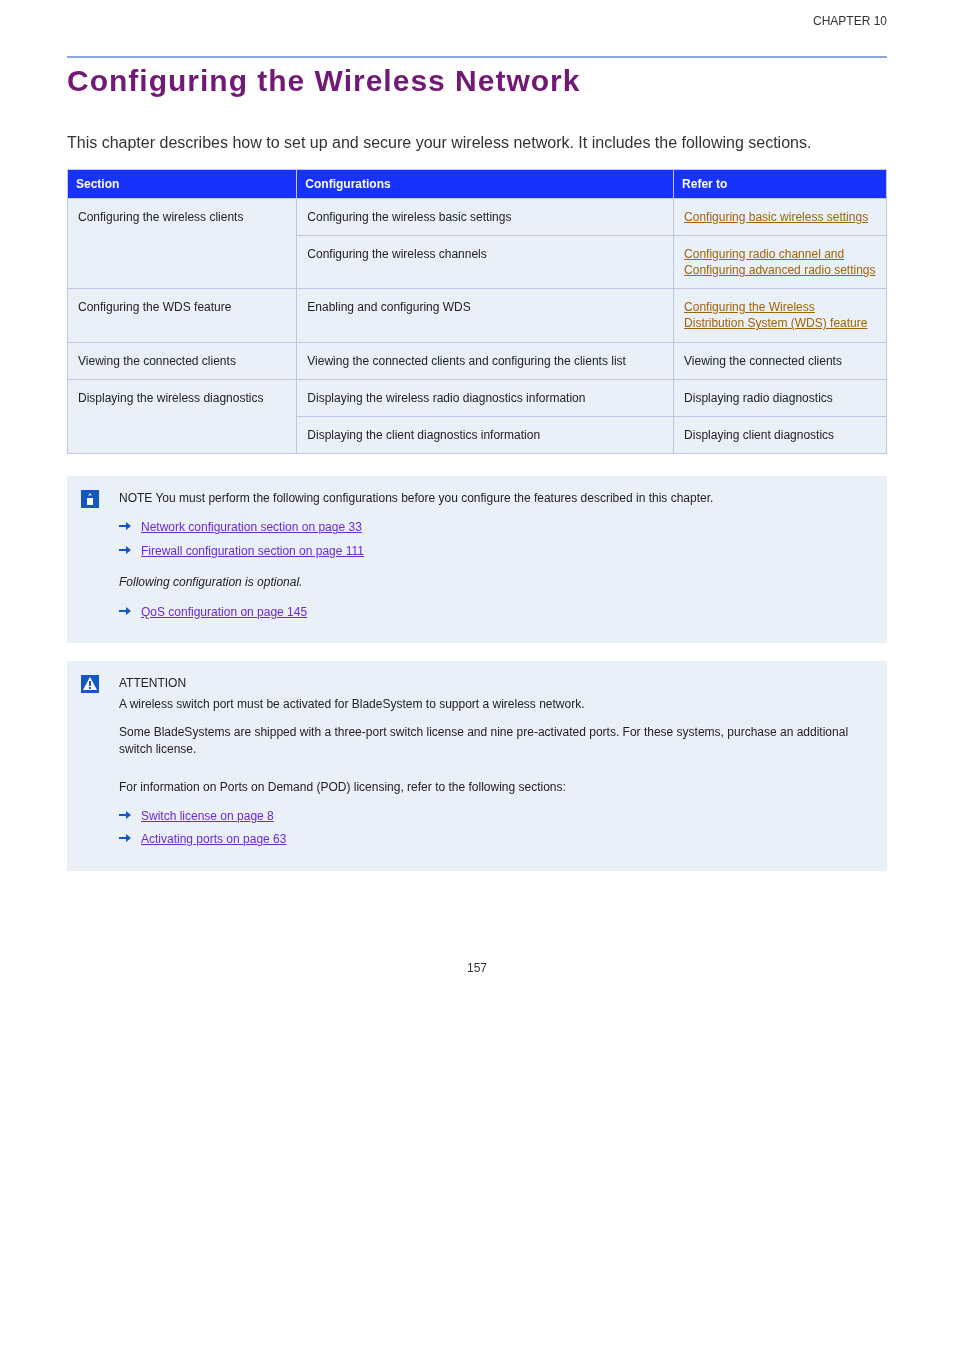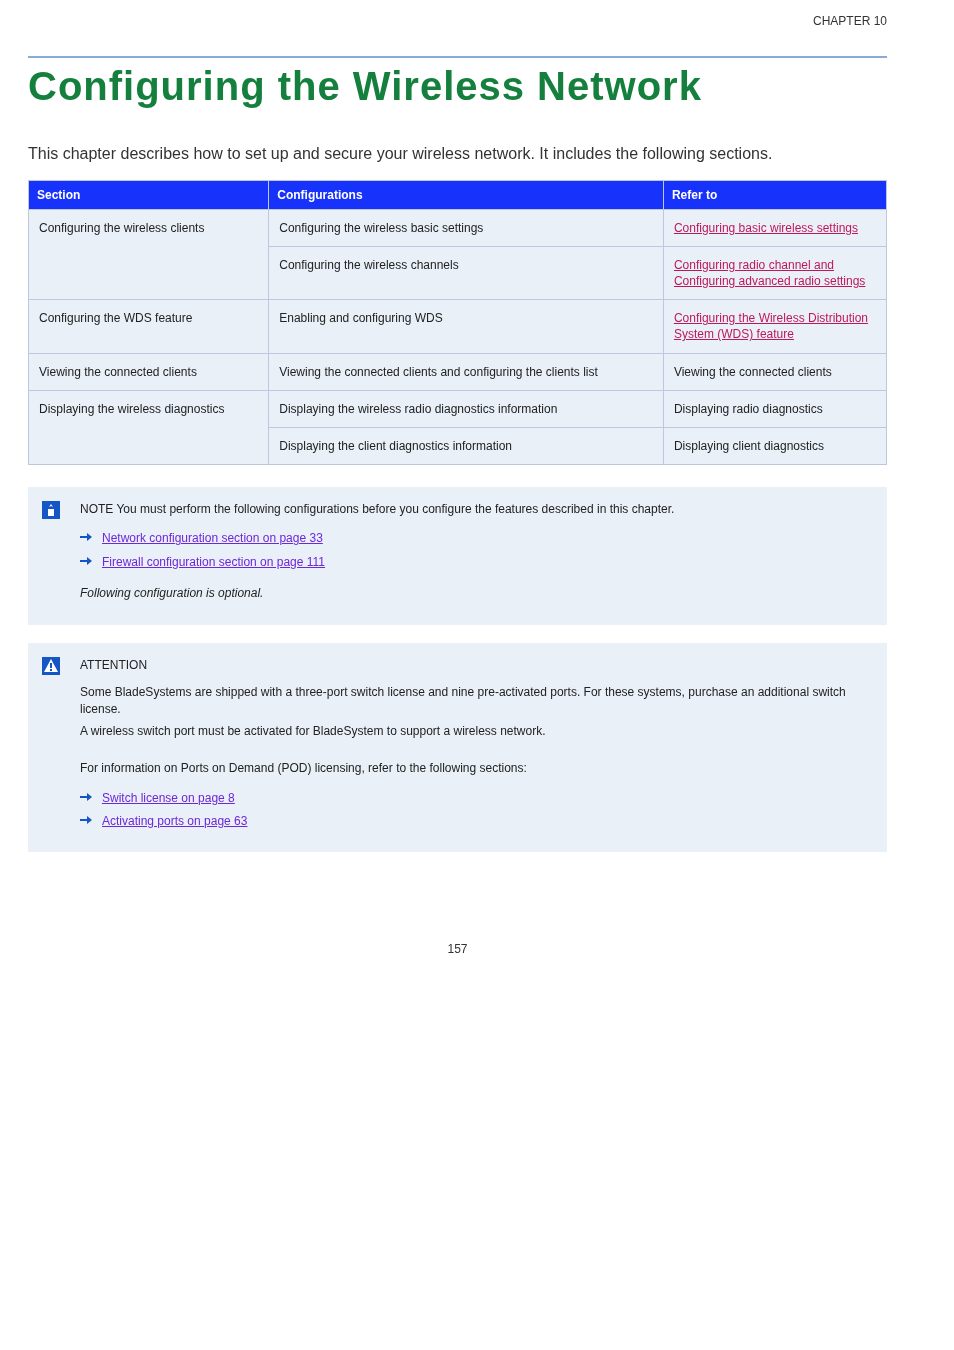--- a/index.html
+++ b/index.html
@@ -1,24 +1,24 @@
 <!DOCTYPE html>
 <html><head>
 <meta charset="utf-8">
 <style>
   * { box-sizing: border-box; margin: 0; padding: 0; }
   html, body { width: 954px; background: #fff; font-family: Arial, Helvetica, sans-serif; }
-  .page { width: 954px; padding: 0 67px 60px 28px; }
+  .page { width: 954px; padding: 0 67px 60px 67px; }
   .top-rule { height: 2px; background: #89abdc; margin-top: 56px; }
-  .chapter-title { color: #15803d; font-weight: 900; font-size: 40px; letter-spacing: 1px; margin-top: 18px; font-family: Arial, Helvetica, sans-serif; }
+  .chapter-title { color: #701a75; font-weight: 900; font-size: 30px; letter-spacing: 1px; margin-top: 18px; font-family: Arial, Helvetica, sans-serif; }
   .chapter-note { font-size: 16px; color: #333; margin-top: 34px; line-height: 1.35; }
   table.main { width: 100%; border-collapse: collapse; margin-top: 15px; }
   table.main th { background: #1732fb; color: #fff; font-weight: bold; font-size: 12px; text-align: left; padding: 7px 8px; border: 1px solid #bfc7e0; }
   table.main td { background: #eaf0f8; font-size: 12px; color: #222; padding: 10px 10px; border: 1px solid #bfc7e0; line-height: 1.35; vertical-align: top; }
-  a.tlink { color: #be185d; text-decoration: underline; }
+  a.tlink { color: #a16207; text-decoration: underline; }
   .callout { background: #eaf0f8; margin-top: 22px; padding: 14px 16px 22px 16px; position: relative; }
   .callout .icon { position: absolute; left: 14px; top: 14px; }
   .callout .body { margin-left: 36px; font-size: 12px; color: #222; line-height: 1.45; }
   .callout .lead { font-weight: normal; font-size: 12px; color: #222; }
   .bullets { margin-top: 12px; }
   .bullet { display: flex; align-items: baseline; margin-top: 6px; }
   .bullet .arrow { width: 22px; flex: 0 0 22px; display:flex; align-items:center; }
   .bullet .txt { flex: 1; font-size: 12px; }
   .bullet a { color: #6d28d9; text-decoration: underline; }
   .mid-para { font-size: 12px; color: #222; line-height: 1.45; margin-top: 45px; }
@@ -96,37 +96,47 @@
         <li class="bullet">
           <span class="arrow">
               <svg width="12" height="10" viewBox="0 0 12 10">
                 <path d="M0 4 L7 4 L7 1 L12 5 L7 9 L7 6 L0 6 Z" fill="#1556c6"></path>
               </svg>
             </span>
           <span class="txt"><a href="#">Firewall configuration section on page 111</a></span>
         </li>
       </ul>
       <p style="margin-top:14px;font-style:italic;">Following configuration is optional.</p>
+      <ul class="bullets" style="list-style:none;">
+        <li class="bullet">
+          <span class="arrow">
+              <svg width="12" height="10" viewBox="0 0 12 10">
+                <path d="M0 4 L7 4 L7 1 L12 5 L7 9 L7 6 L0 6 Z" fill="#1556c6"></path>
+              </svg>
+            </span>
+          <span class="txt"><a href="#">QoS configuration on page 145</a></span>
+        </li>
+      </ul>
     </div>
   </div>
 
 
   <div class="callout" style="margin-top:18px;">
     <span class="icon">
       <svg width="18" height="18" viewBox="0 0 18 18">
           <rect x="0" y="0" width="18" height="18" fill="#1556c6"></rect>
           <path d="M9 2 L16 15 L2 15 Z" fill="#fff"></path>
           <rect x="8" y="6" width="2" height="5" fill="#1556c6"></rect>
           <rect x="8" y="12" width="2" height="2" fill="#1556c6"></rect>
         </svg>
     </span>
     <div class="body">
       <p><span class="lead">ATTENTION</span></p>
+      <p style="margin-top:4px;">A wireless switch port must be activated for BladeSystem to support a wireless network.</p>
       <p style="margin-top:10px;">Some BladeSystems are shipped with a three-port switch license and nine pre-activated ports. For these systems, purchase an additional switch license.</p>
-      <p style="margin-top:4px;">A wireless switch port must be activated for BladeSystem to support a wireless network.</p>
       <p style="margin-top:20px;">For information on Ports on Demand (POD) licensing, refer to the following sections:</p>
       <ul class="bullets" style="list-style:none;">
         <li class="bullet">
           <span class="arrow">
               <svg width="12" height="10" viewBox="0 0 12 10">
                 <path d="M0 4 L7 4 L7 1 L12 5 L7 9 L7 6 L0 6 Z" fill="#1556c6"></path>
               </svg>
             </span>
           <span class="txt"><a href="#">Switch license on page 8</a></span>
         </li>

